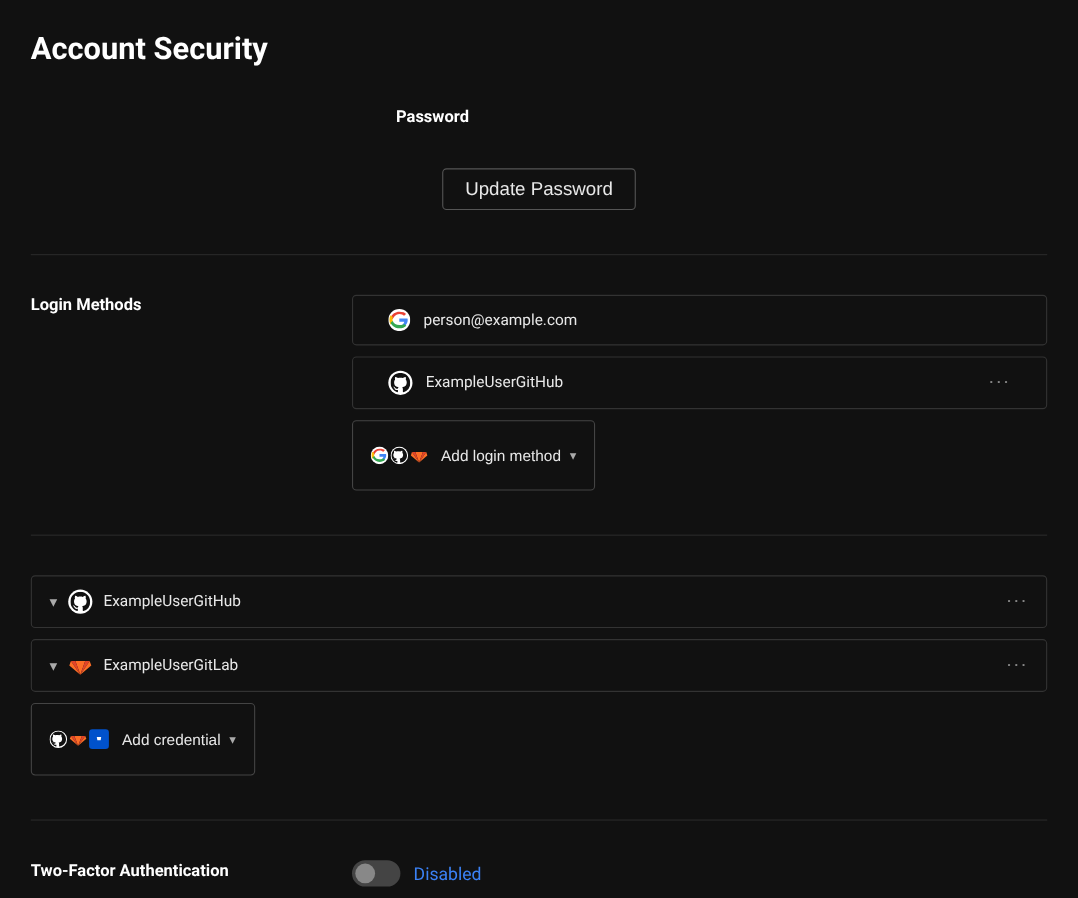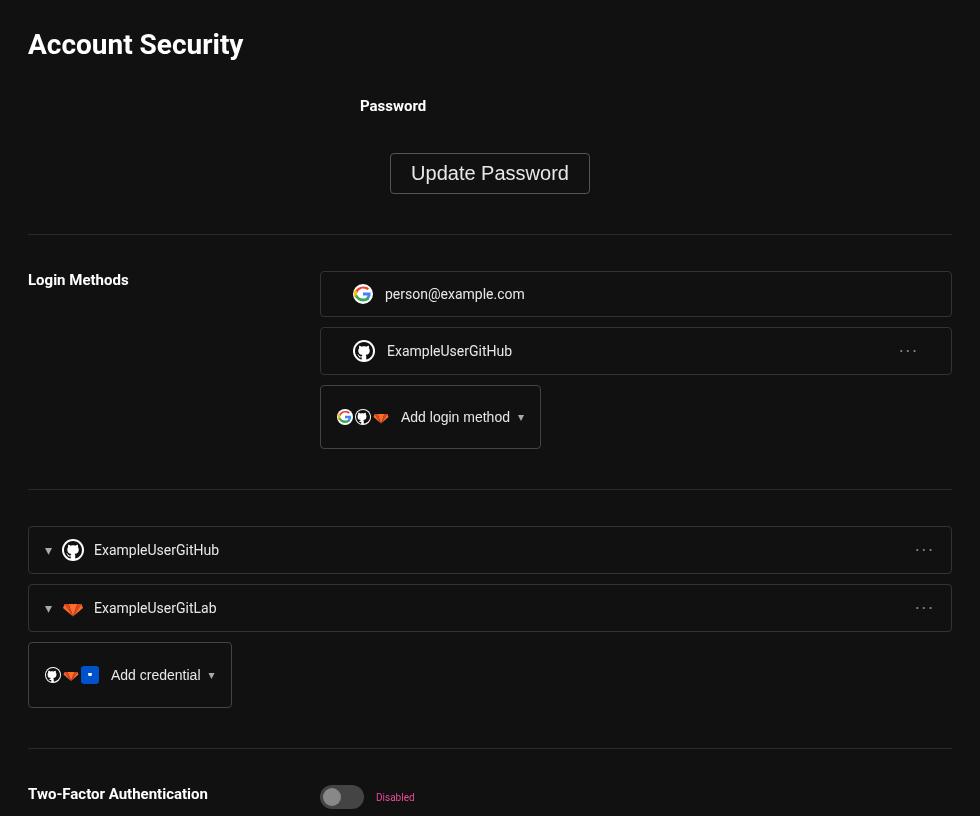--- a/index.html
+++ b/index.html
@@ -59,21 +59,21 @@
 
     .btn-outline {
       display: inline-flex;
       align-items: center;
       justify-content: center;
       padding: 8px 20px;
       border: 1px solid #555555;
       border-radius: 4px;
       background: transparent;
       color: #e8e8e8;
-      font-size: 20px;
+      font-size: 17px;
       cursor: pointer;
       white-space: nowrap;
     }
 
     .login-item {
       display: flex;
       align-items: center;
       border: 1px solid #333333;
       border-radius: 4px;
       padding: 12px 32px;
@@ -216,22 +216,22 @@
       top: 3px;
       left: 3px;
       width: 18px;
       height: 18px;
       background: #888888;
       border-radius: 50%;
       transition: left 0.2s;
     }
 
     .toggle-label {
-      color: #ec4899;
-      font-size: 10px;
+      color: #3b82f6;
+      font-size: 16px;
     }
 
     .divider {
       border: none;
       border-top: 1px solid #2a2a2a;
       margin: 4px 0 36px 0;
     }
 
     .password-section {
       display: flex;

